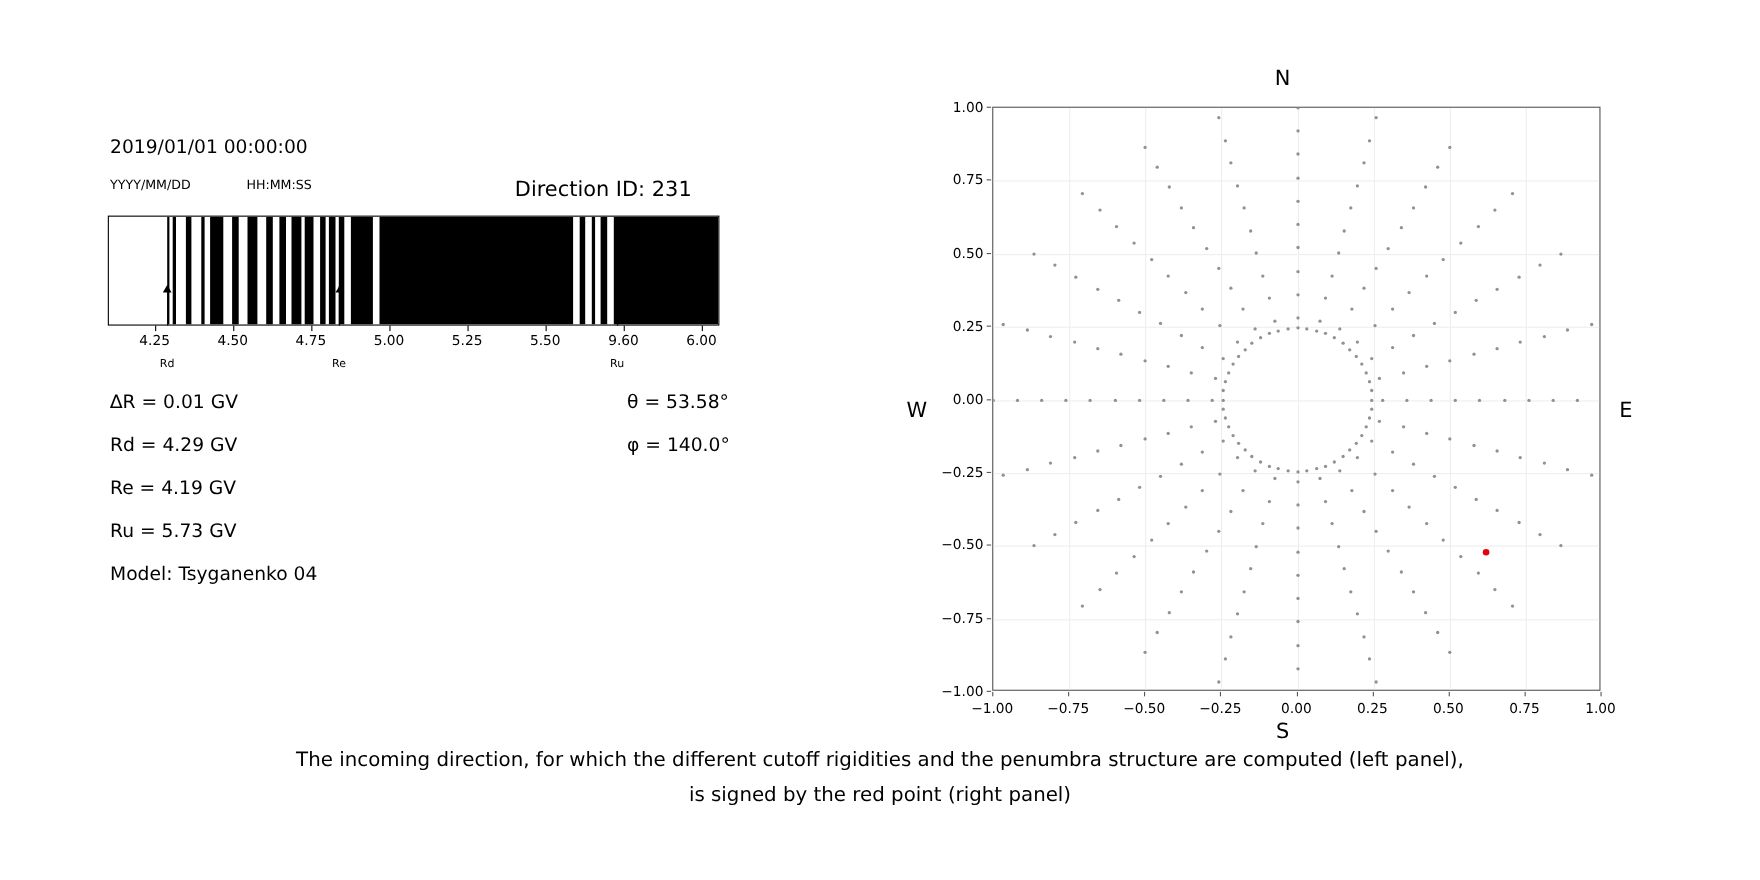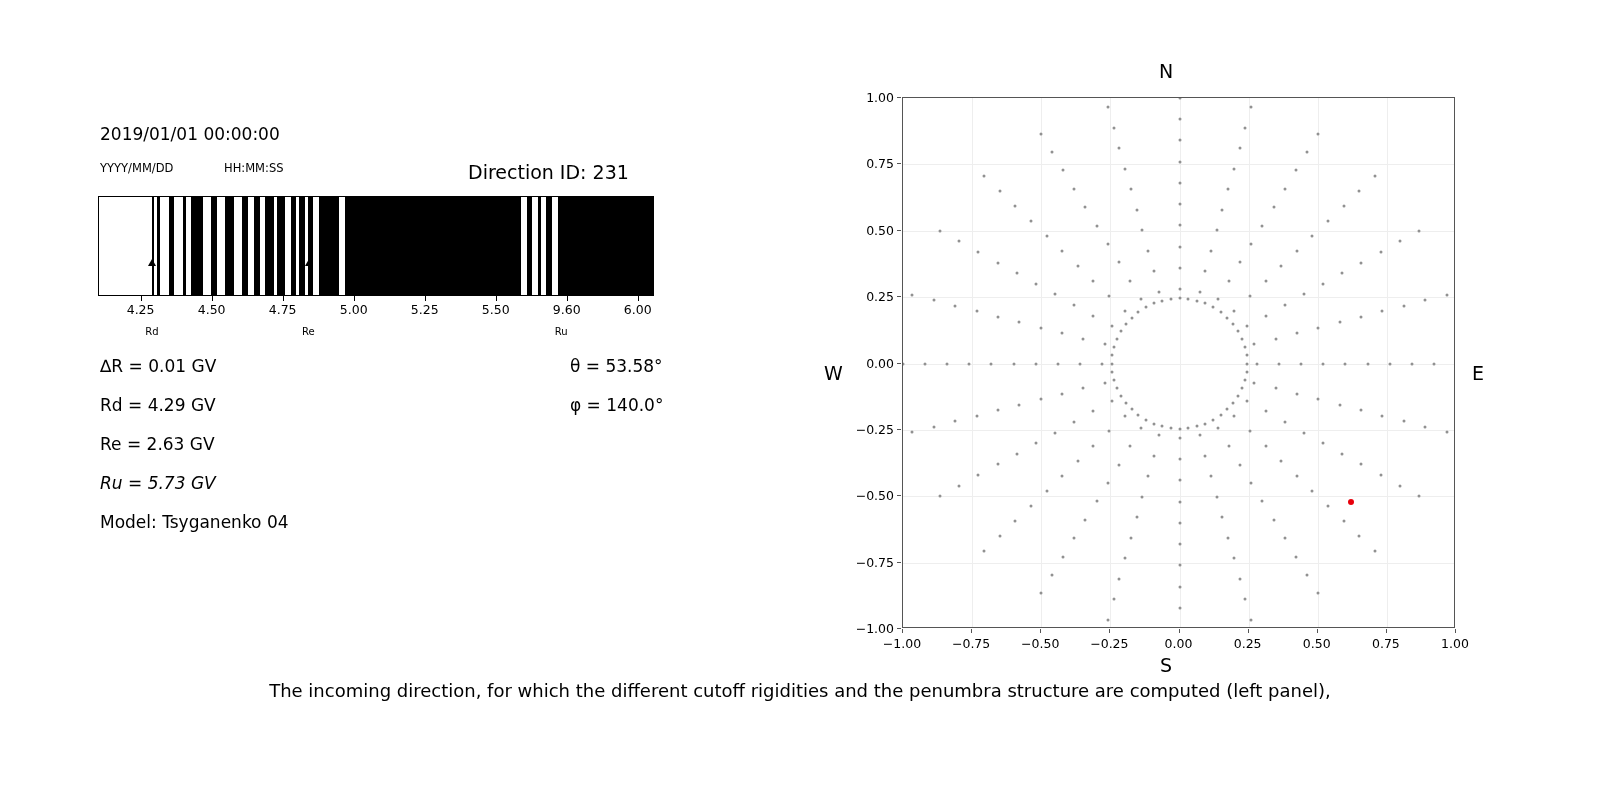--- a/index.html
+++ b/index.html
@@ -100,21 +100,21 @@
 
   
   .value-line {
     position: absolute;
     font-size: 17px;
     white-space: nowrap;
   }
   #dR    { left: 100px; top: 356px; }
   #Rd    { left: 100px; top: 395px; }
   #Re    { left: 100px; top: 434px; }
-  #Ru    { left: 100px; top: 473px; font-style: italic; }
+  #Ru    { left: 100px; top: 473px; }
   #model { left: 100px; top: 512px; }
   #theta { left: 570px; top: 356px; }
   #phi   { left: 570px; top: 395px; }
 
   
   #right-panel {
     position: absolute;
     left: 800px; top: 40px;
     width: 760px; height: 620px;
   }
@@ -257,21 +257,21 @@
         <div class="marker" style="left: 53.9795px;"></div>
         <div class="marker-label" style="left: 53.9795px;">Rd</div>
         <div class="marker" style="left: 210.236px;"></div>
         <div class="marker-label" style="left: 210.236px;">Re</div>
         <div class="marker" style="left: 463.087px;"></div>
         <div class="marker-label" style="left: 463.087px;">Ru</div>
       </div>
 
     <div class="value-line" id="dR">∆R = 0.01 GV</div>
     <div class="value-line" id="Rd">Rd = 4.29 GV</div>
-    <div class="value-line" id="Re">Re = 2.63 GV</div>
+    <div class="value-line" id="Re">Re = 4.19 GV</div>
     <div class="value-line" id="Ru">Ru = 5.73 GV</div>
     <div class="value-line" id="model">Model: Tsyganenko 04</div>
     <div class="value-line" id="theta">θ = 53.58°</div>
     <div class="value-line" id="phi">φ = 140.0°</div>
   </div>
 
   <div id="right-panel">
     <div id="plot-box">
         <div class="gridline-v" style="left: 69.125px;"></div>
         <div class="gridline-v" style="left: 138.25px;"></div>
@@ -615,15 +615,16 @@
       <div class="ptick-h" style="left: 97px; top: 189.75px;"></div>
       <div class="ytick-label" style="left: 44px; width: 50px; top: 189.75px;">0.50</div>
       <div class="ptick-h" style="left: 97px; top: 123.375px;"></div>
       <div class="ytick-label" style="left: 44px; width: 50px; top: 123.375px;">0.75</div>
       <div class="ptick-h" style="left: 97px; top: 57px;"></div>
       <div class="ytick-label" style="left: 44px; width: 50px; top: 57px;">1.00</div>
     </div>
 
   <div id="caption">
     <div>The incoming direction, for which the different cutoff rigidities and the penumbra structure are computed (left panel),</div>
+    <div>is signed by the red point (right panel)</div>
   </div>
 
 </div>
 
 </body></html>

